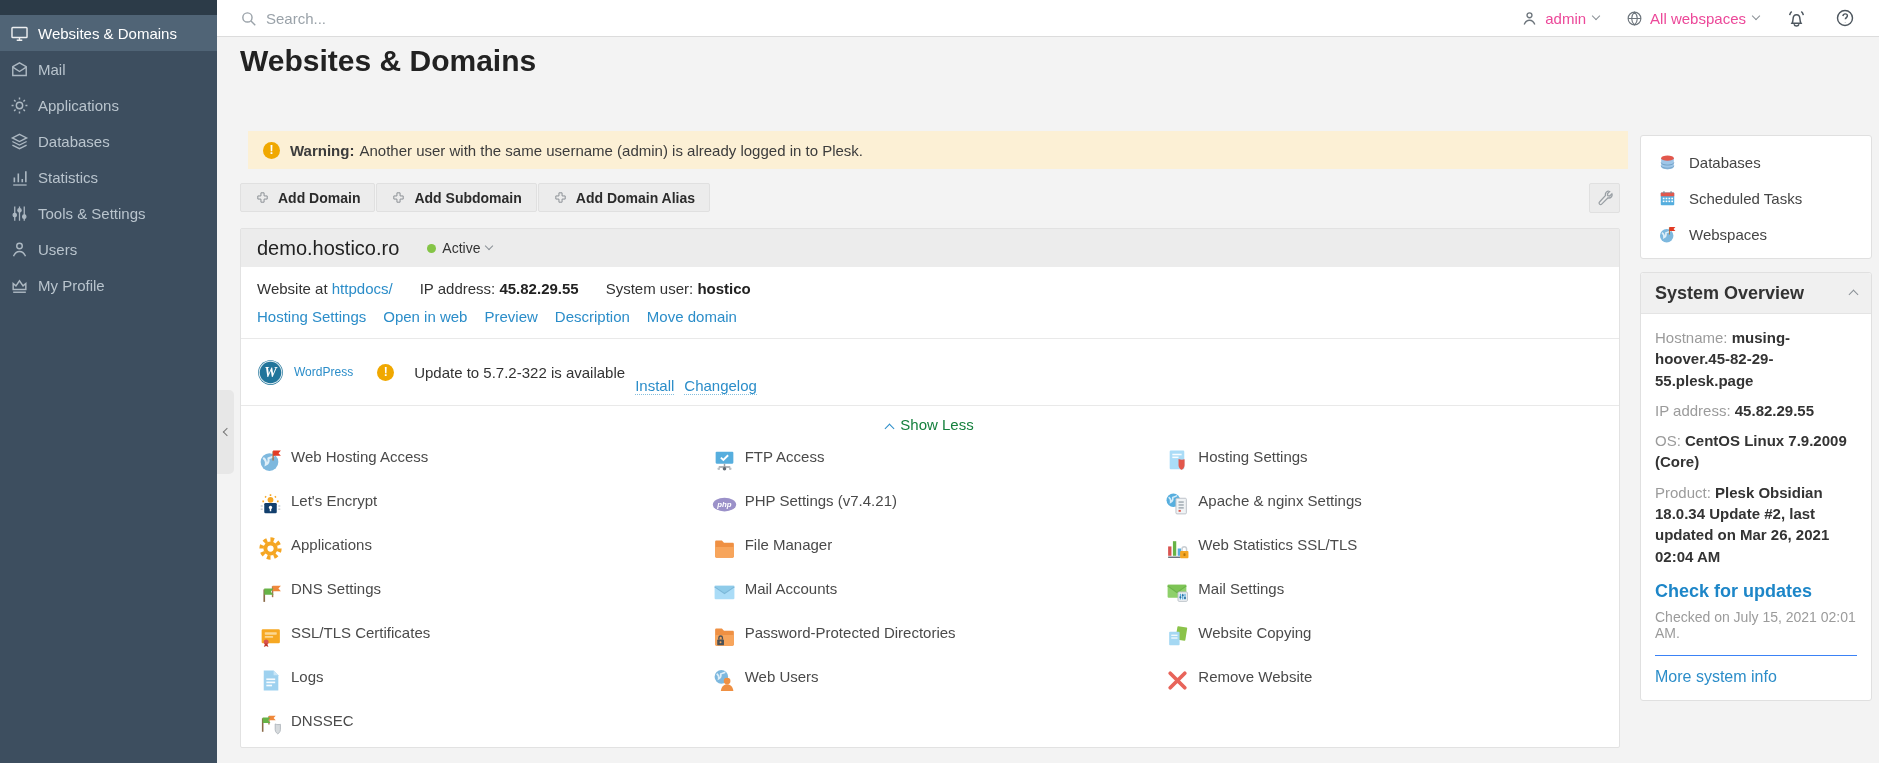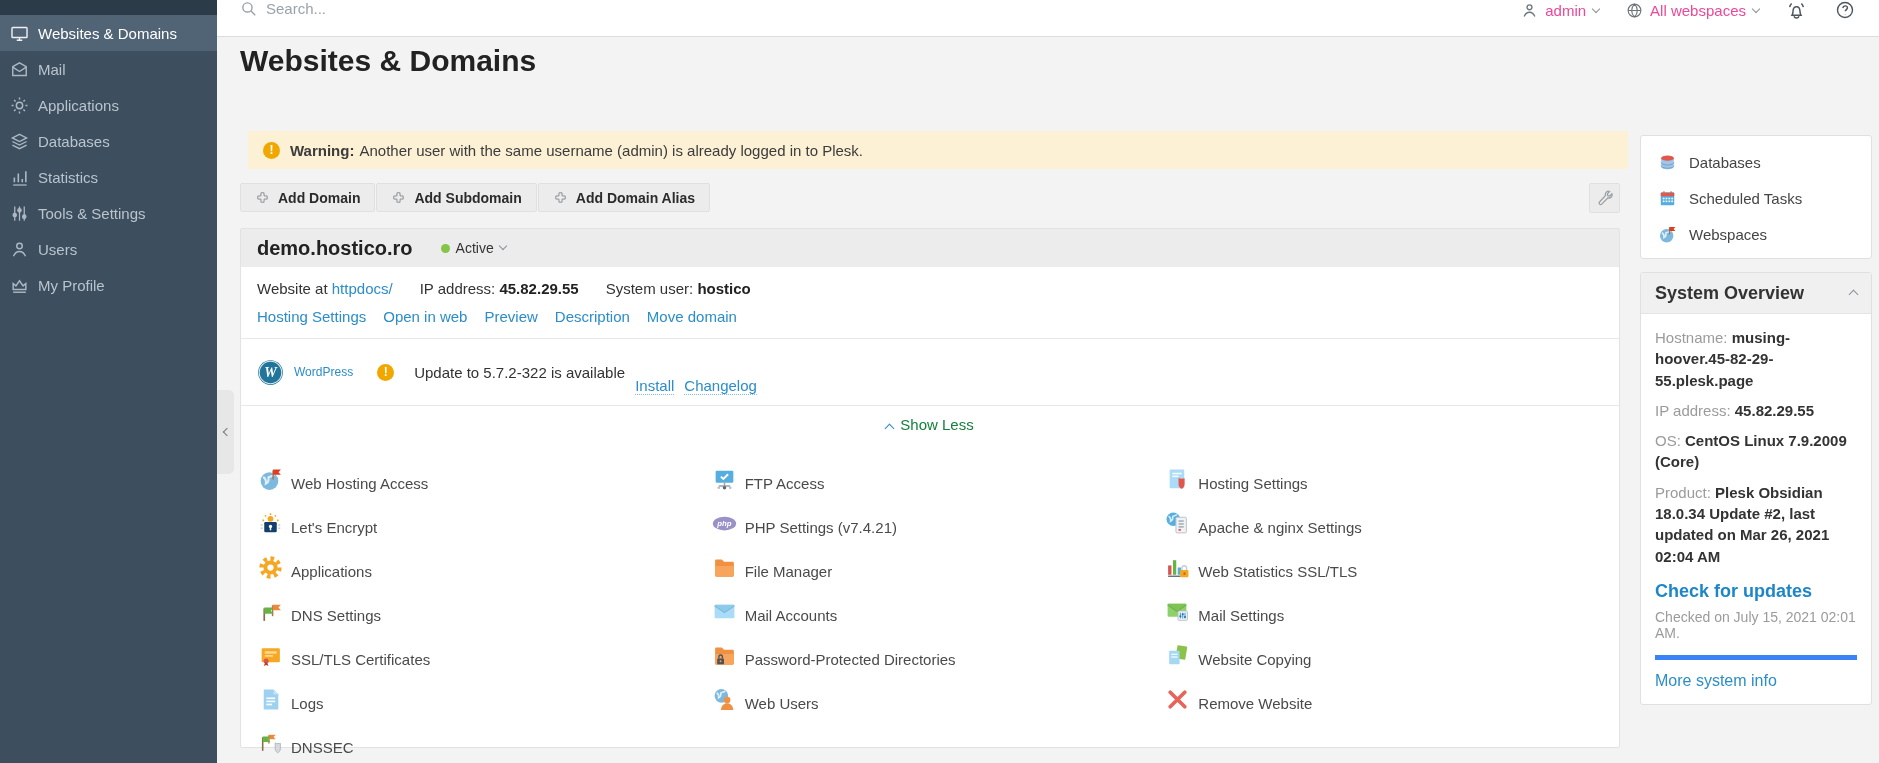--- a/index.html
+++ b/index.html
@@ -12,21 +12,21 @@
   
   .sidebar { position:absolute; left:0; top:0; width:217px; height:763px; background:#3d4e5f; z-index:3; }
   .sidebar-topband { height:15px; background:#2c3b48; }
   .nav-item { display:flex; align-items:center; height:36px; padding:0 10px; color:#b9c4cd; font-size:15px; cursor:pointer; }
   .nav-item.active { background:#506476; color:#fff; }
   .nav-item .icon { width:19px; height:19px; margin-right:9px; flex:none; opacity:.9; }
   .collapse-handle { position:absolute; left:217px; top:390px; width:17px; height:84px; background:#e7e7e7; border-radius:0 5px 5px 0; display:flex; align-items:center; justify-content:center; cursor:pointer; z-index:2; }
   .chev-left { width:6px; height:6px; border-left:1.5px solid #777; border-bottom:1.5px solid #777; transform:rotate(45deg); margin-left:2px; }
 
   
-  .topbar { position:absolute; left:217px; right:0; top:0; height:37px; background:#fff; border-bottom:1px solid #dcdcdc; display:flex; align-items:flex-start; }
+  .topbar { position:absolute; left:217px; right:0; top:0; height:37px; background:#fff; border-bottom:1px solid #dcdcdc; display:flex; align-items:center; }
   .searchbox { display:flex; align-items:center; margin-left:23px; gap:9px; flex:1; }
   .searchbox .icon { width:17px; height:17px; }
   .searchbox input { border:none; outline:none; font-size:15px; color:#555; width:420px; background:transparent; }
   .searchbox input::placeholder { color:#9aa2a9; }
   .topbar-right { display:flex; align-items:center; gap:27px; margin-right:24px; }
   .tb-link { display:flex; align-items:center; gap:7px; color:#ec4899; font-size:15px; cursor:pointer; }
   .tb-link .icon { width:17px; height:17px; color:#6d757c; }
   .caret-down { width:6px; height:6px; border-right:1.4px solid #8a9096; border-bottom:1.4px solid #8a9096; transform:rotate(45deg); margin-top:-4px; }
   .tb-icon-btn { width:21px; height:21px; color:#4d565e; background:none; border:none; cursor:pointer; padding:0; }
 
@@ -42,55 +42,55 @@
   
   .toolbar { position:absolute; left:240px; top:183px; display:flex; gap:1px; }
   .btn { display:flex; align-items:center; gap:8px; height:29px; padding:0 14px; background:#ececec; border:1px solid #e0e0e0; font-size:14px; font-weight:bold; color:#2b2b2b; border-radius:2px; cursor:pointer; font-family:inherit; }
   .btn .icon { width:15px; height:15px; }
   .wrench-btn { position:absolute; left:1589px; top:183px; width:31px; height:30px; background:#ececec; border:1px solid #e0e0e0; border-radius:2px; display:flex; align-items:center; justify-content:center; cursor:pointer; }
   .wrench-btn .icon { width:17px; height:17px; }
 
   
   .card { position:absolute; left:240px; top:228px; width:1380px; height:520px; background:#fff; border:1px solid #e2e2e2; border-radius:2px; }
   .card-header { height:38px; background:#ececec; display:flex; align-items:center; padding:0 16px; }
-  .domain-name { font-size:20px; font-weight:bold; color:#222; }
+  .domain-name { font-size:20px; font-weight:normal; color:#222; }
   .status { margin-left:28px; display:flex; align-items:center; gap:6px; font-size:14px; color:#333; cursor:pointer; }
   .dot { width:9px; height:9px; border-radius:50%; background:#84c446; }
   .card-info { padding:13px 16px 0; display:flex; gap:27px; font-size:15px; color:#333; }
   .card-info b { color:#222; }
   .card-info a, .card-links a, .link-blue { color:#2b8dc9; }
   .card-links { padding:11px 16px 13px; display:flex; gap:17px; font-size:15px; }
   .divider { border:none; border-top:1px solid #e9e9e9; }
   .wp-row { display:flex; align-items:center; gap:10px; padding:10px 16px; font-size:15px; color:#333; }
   .wp-logo { width:27px; height:27px; }
   .wp-name { font-size:12px; margin-right:14px; }
   .dotted-link { color:#2b8dc9; border-bottom:1px dotted #84bede;margin-top:28px; }
   .show-less { text-align:center; padding:10px 0 7px; font-size:15px; }
   .show-less a { color:#15803d; }
   .chev-up { display:inline-block; width:7px; height:7px; border-left:1.6px solid #2b8dc9; border-top:1.6px solid #2b8dc9; transform:rotate(45deg); margin-right:7px; position:relative; top:2px; }
   .tools { display:flex; padding:8px 0 0 17px; }
   .tool-col { width:455px; }
-  .tool { display:flex; align-items:flex-end; height:44px; gap:8px; cursor:pointer; }
+  .tool { display:flex; align-items:flex-start; height:44px; gap:8px; cursor:pointer; }
   .tool .icon { width:25px; height:25px; flex:none; }
   .tool-label { font-size:15px; color:#4a4a4a; }
 
   
   .shortcut-card { position:absolute; left:1640px; top:135px; width:232px; height:124px; background:#fff; border:1px solid #e0e0e0; border-radius:3px; padding:8px 0; }
   .shortcut { display:flex; align-items:center; gap:12px; height:36px; padding:0 17px; font-size:15px; color:#454545; cursor:pointer; }
   .shortcut .icon { width:19px; height:19px; flex:none; }
 
   .overview-card { position:absolute; left:1640px; top:272px; width:232px; background:#fff; border:1px solid #e0e0e0; border-radius:3px; }
   .overview-header { height:41px; background:#f0f0f0; border-bottom:1px solid #e4e4e4; border-radius:3px 3px 0 0; display:flex; align-items:center; justify-content:space-between; padding:0 14px; font-size:18px; font-weight:bold; color:#333; }
   .chev-up-sm { width:7px; height:7px; border-left:1.5px solid #8a9096; border-top:1.5px solid #8a9096; transform:rotate(45deg); margin-top:3px; cursor:pointer; }
   .overview-body { padding:13px 14px 14px; }
   .ov-row { font-size:15px; line-height:1.42; margin-bottom:9px; color:#9b9b9b; overflow-wrap:anywhere; }
   .ov-row b { color:#333; }
   .check-link { display:inline-block; font-size:18px; font-weight:bold; color:#1d86c8; margin:5px 0 7px; }
   .checked-text { font-size:14px; color:#9b9b9b; }
-  .ov-footer { border-top:5px solid #3b82f6; margin-top:14px; padding-top:12px; }
+  .ov-footer { border-top:1px solid #3b82f6; margin-top:14px; padding-top:12px; }
   .more-link { font-size:16px; color:#2b8dc9; }
 </style>
 </head>
 <body>
 
 <nav class="sidebar">
   <div class="sidebar-topband"></div>
   <div>
 
       <div class="nav-item active">

